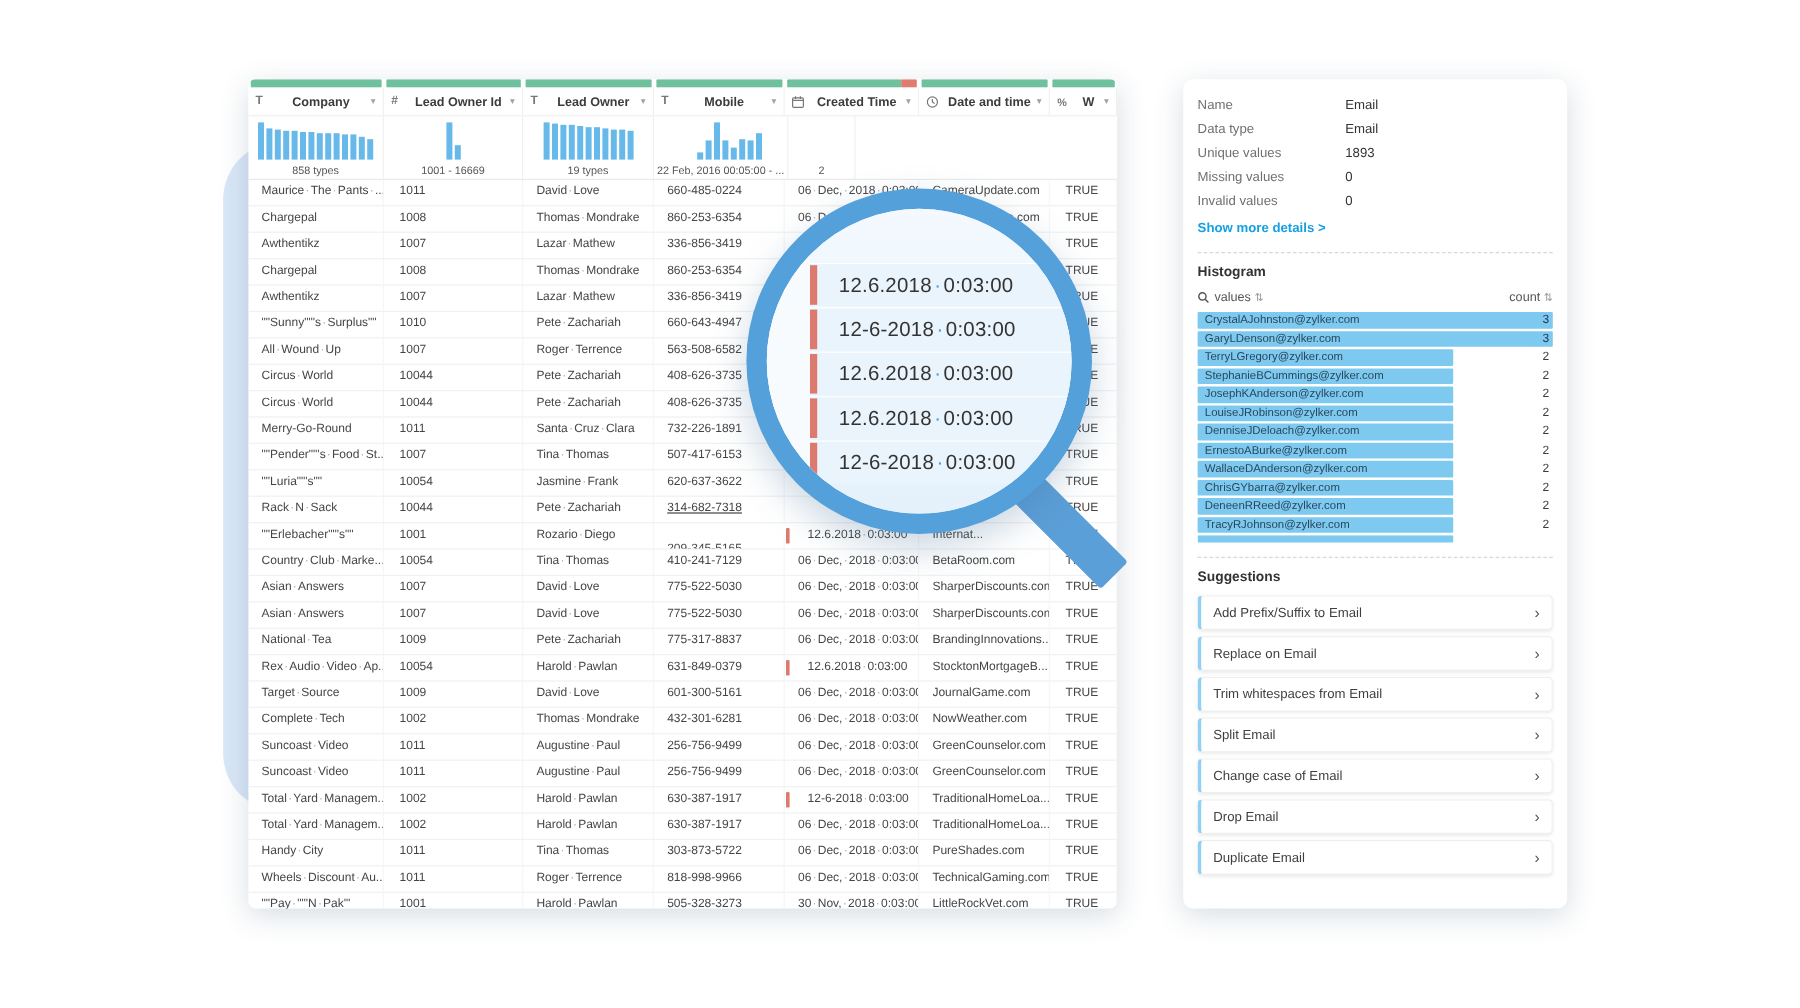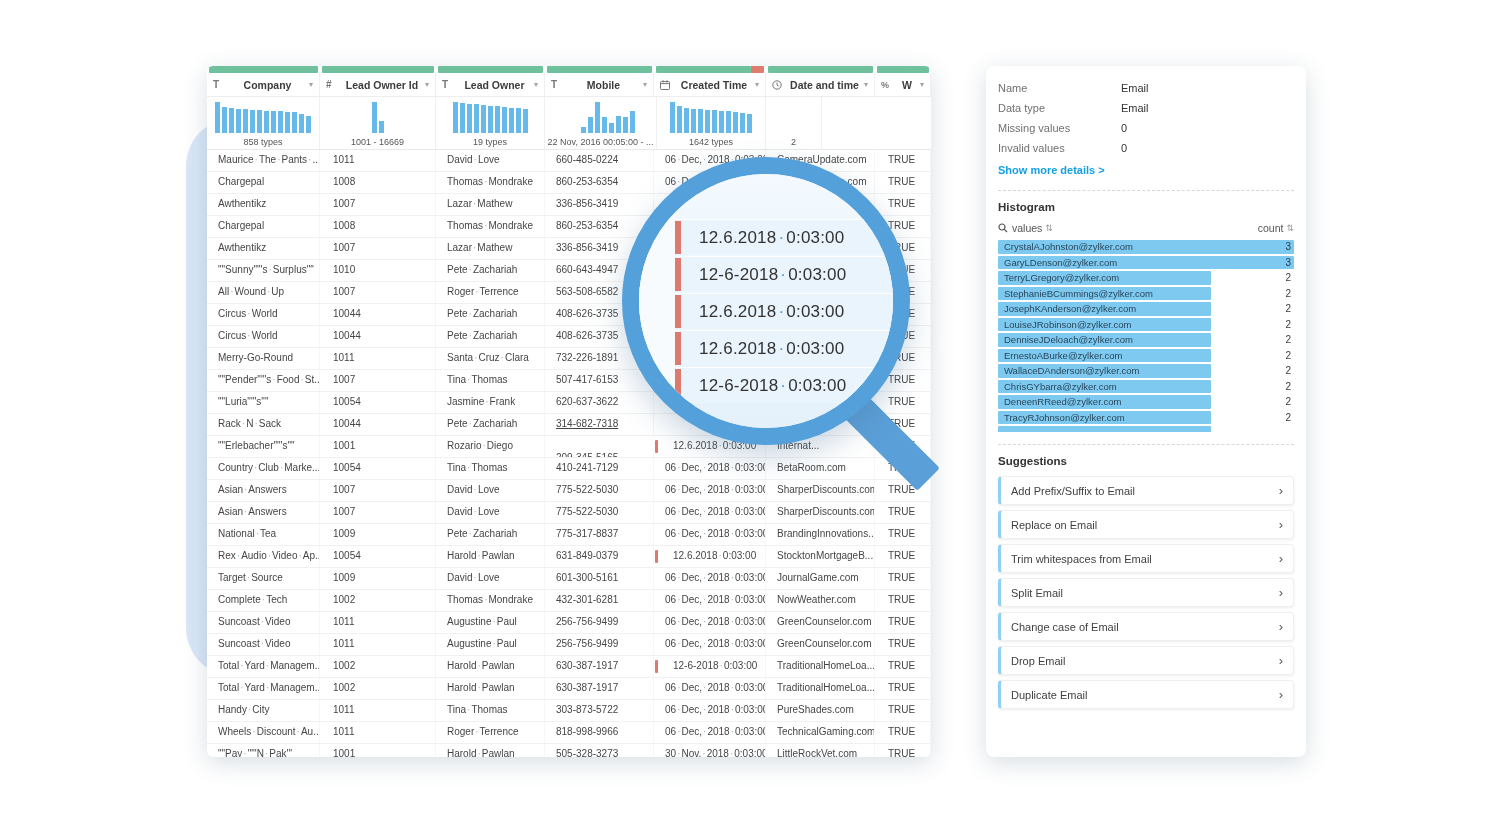--- a/index.html
+++ b/index.html
@@ -232,38 +232,21 @@
           <div class="mbar" style="height:0px;background:transparent;"></div>
           <div class="mbar" style="height:6px;"></div>
           <div class="mbar" style="height:16px;"></div>
           <div class="mbar" style="height:31px;"></div>
           <div class="mbar" style="height:16px;"></div>
           <div class="mbar" style="height:10px;"></div>
           <div class="mbar" style="height:17px;"></div>
           <div class="mbar" style="height:16px;"></div>
           <div class="mbar" style="height:22px;"></div>
         </div>
-        <div class="hist-sub">22 Nov, 2016 00:05:00 - ...</div>
-      </div>
-      <div class="hist-cell" style="width: 109px;">
-        <div class="bars">
-          <div class="mbar" style="height:31px;"></div>
-          <div class="mbar" style="height:27px;"></div>
-          <div class="mbar" style="height:25px;"></div>
-          <div class="mbar" style="height:24px;"></div>
-          <div class="mbar" style="height:24px;"></div>
-          <div class="mbar" style="height:23px;"></div>
-          <div class="mbar" style="height:23px;"></div>
-          <div class="mbar" style="height:22px;"></div>
-          <div class="mbar" style="height:22px;"></div>
-          <div class="mbar" style="height:21px;"></div>
-          <div class="mbar" style="height:20px;"></div>
-          <div class="mbar" style="height:19px;"></div>
-        </div>
-        <div class="hist-sub">1642 types</div>
+        <div class="hist-sub">22 Feb, 2016 00:05:00 - ...</div>
       </div>
       <div class="hist-cell" style="width: 56px;">
         <div class="bars"></div>
         <div class="hist-sub">2</div>
       </div>
     </div>
   <div id="rows">
       <div class="trow">
         <div class="cell" style="width: 113px;">Maurice<span class="ws">·</span>The<span class="ws">·</span>Pants<span class="ws">·</span>...</div>
         <div class="cell" style="width: 116px; padding-left: 13px;">1011</div>
@@ -521,20 +504,24 @@
 
 <div class="card" id="panel-card">
   <div id="details">
       <div class="detail-row">
         <span class="d-label">Name</span>
         <span class="d-value">Email</span>
       </div>
       <div class="detail-row">
         <span class="d-label">Data type</span>
         <span class="d-value">Email</span>
+      </div>
+      <div class="detail-row">
+        <span class="d-label">Unique values</span>
+        <span class="d-value">1893</span>
       </div>
       <div class="detail-row">
         <span class="d-label">Missing values</span>
         <span class="d-value">0</span>
       </div>
       <div class="detail-row">
         <span class="d-label">Invalid values</span>
         <span class="d-value">0</span>
       </div>
     </div>

